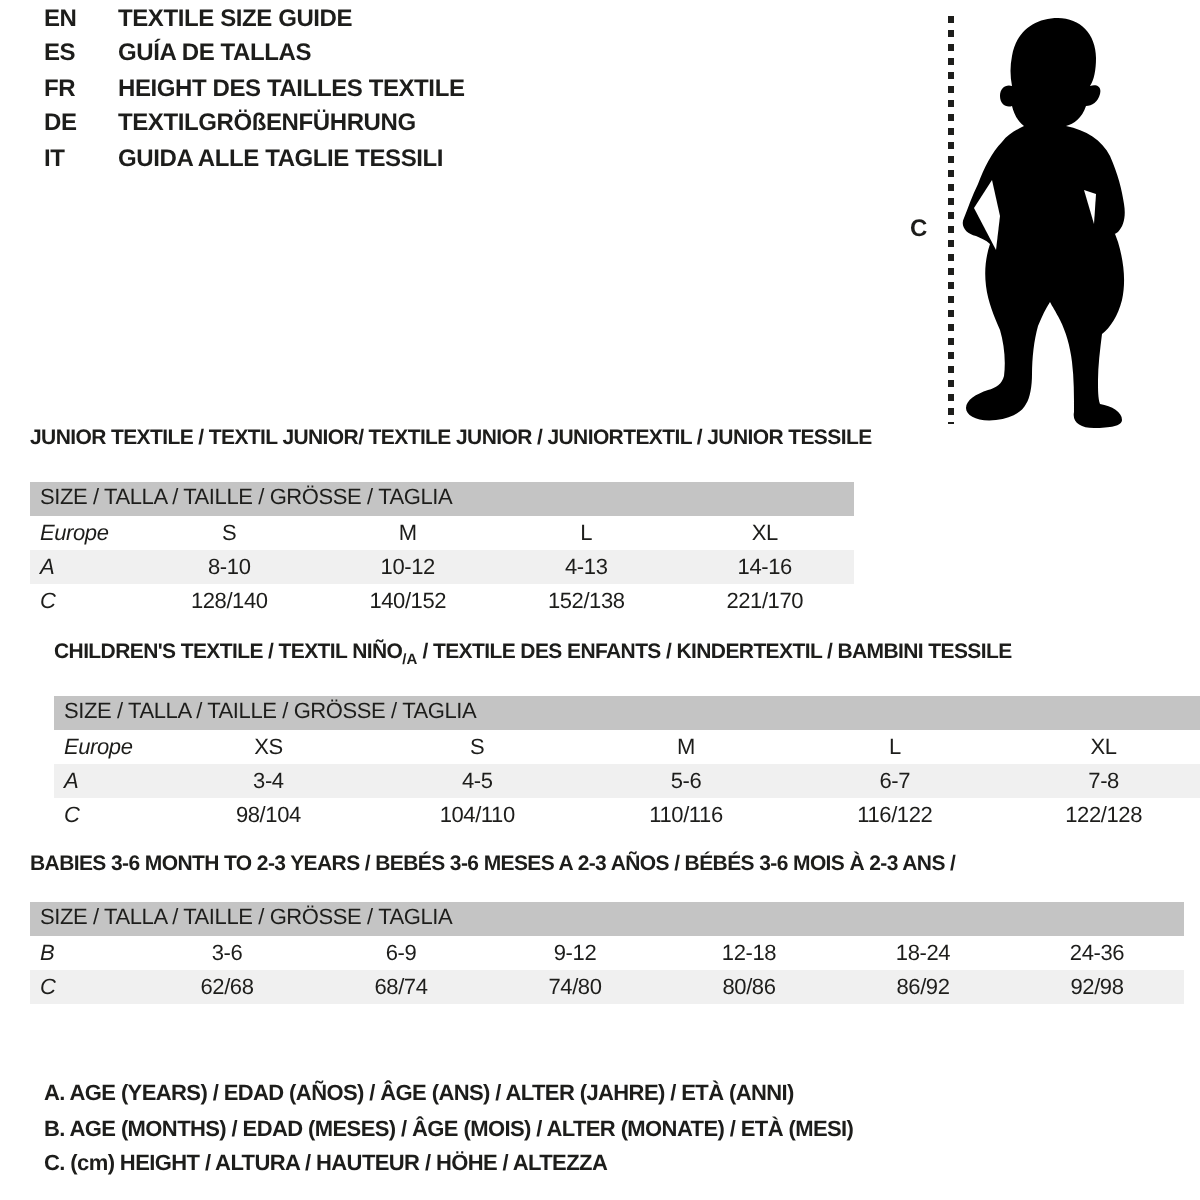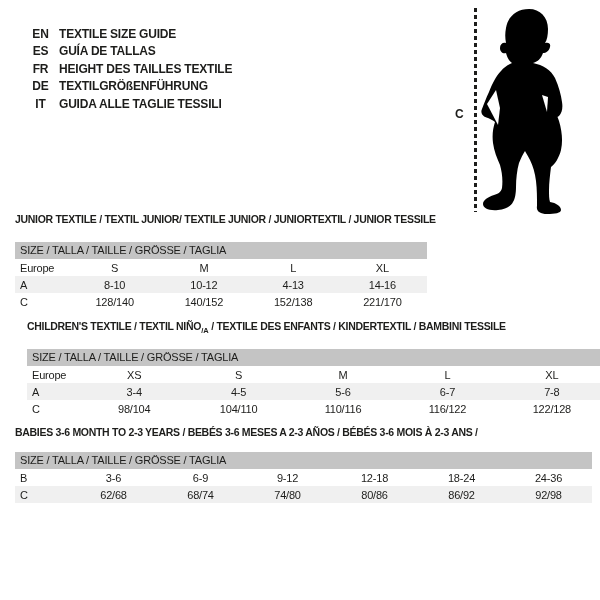--- a/index.html
+++ b/index.html
@@ -5,21 +5,21 @@
   html,body{margin:0;padding:0;}
   body{
     width:600px;height:600px;background:#ffffff;
     font-family:"Liberation Sans","DejaVu Sans",sans-serif;
     color:#1d1d1b;position:relative;overflow:hidden;
     -webkit-font-smoothing:antialiased;
   }
   .page{position:absolute;inset:0;}
 
   
-  .langs{position:absolute;left:22px;top:25px;text-align:center;}
+  .langs{position:absolute;left:22px;top:0;}
   .lang-row{display:flex;height:17.5px;align-items:center;font-weight:700;font-size:12px;letter-spacing:-0.2px;}
   .lang-code{width:37px;flex:0 0 37px;}
   .lang-title{white-space:nowrap;}
 
   
   .dash-line{
     position:absolute;left:474px;top:8px;width:2.5px;height:204px;
     background:repeating-linear-gradient(to bottom,#1d1d1b 0 3.5px,transparent 3.5px 7px);
   }
   .c-label{position:absolute;left:455px;top:107px;font-weight:700;font-size:12px;}
@@ -35,21 +35,21 @@
   .t-title2{font-weight:700;font-size:10.5px;letter-spacing:-0.3px;white-space:nowrap;line-height:15px;}
   .t-title2:empty{display:none;}
   .t-bar{
     margin-top:11px;height:17px;line-height:17px;background:#c4c4c4;
     font-size:11px;letter-spacing:-0.2px;padding-left:5px;box-sizing:border-box;
   }
   .t3 .t-bar{margin-top:8px;}
   .t-row{display:flex;height:17px;align-items:center;font-size:11px;letter-spacing:-0.2px;}
   .t-row.shaded{background:#f0f0f0;}
   .cell{flex:1;text-align:center;white-space:nowrap;}
-  .cell.label{flex:0 0 55px;text-align:left;padding-left:5px;box-sizing:border-box;}
+  .cell.label{flex:0 0 55px;text-align:left;padding-left:5px;box-sizing:border-box;font-style:italic;}
 
   
   .notes{position:absolute;left:22px;top:539px;}
   .note{font-weight:700;font-size:11px;letter-spacing:-0.3px;height:17.5px;line-height:17.5px;white-space:nowrap;}
 </style>
 </head>
 <body>
 
 <div class="page">
 
@@ -205,14 +205,19 @@
           <span class="cell">62/68</span>
           <span class="cell">68/74</span>
           <span class="cell">74/80</span>
           <span class="cell">80/86</span>
           <span class="cell">86/92</span>
           <span class="cell">92/98</span>
         </div>
       </div>
   </section>
 
+  <div class="notes">
+    <div class="note">A. AGE (YEARS) / EDAD (AÑOS) / ÂGE (ANS) / ALTER (JAHRE) / ETÀ (ANNI)</div>
+    <div class="note">B. AGE (MONTHS) / EDAD (MESES) / ÂGE (MOIS) / ALTER (MONATE) / ETÀ (MESI)</div>
+    <div class="note">C. (cm) HEIGHT / ALTURA / HAUTEUR / HÖHE / ALTEZZA</div>
+  </div>
 
 </div>
 
 </body></html>

